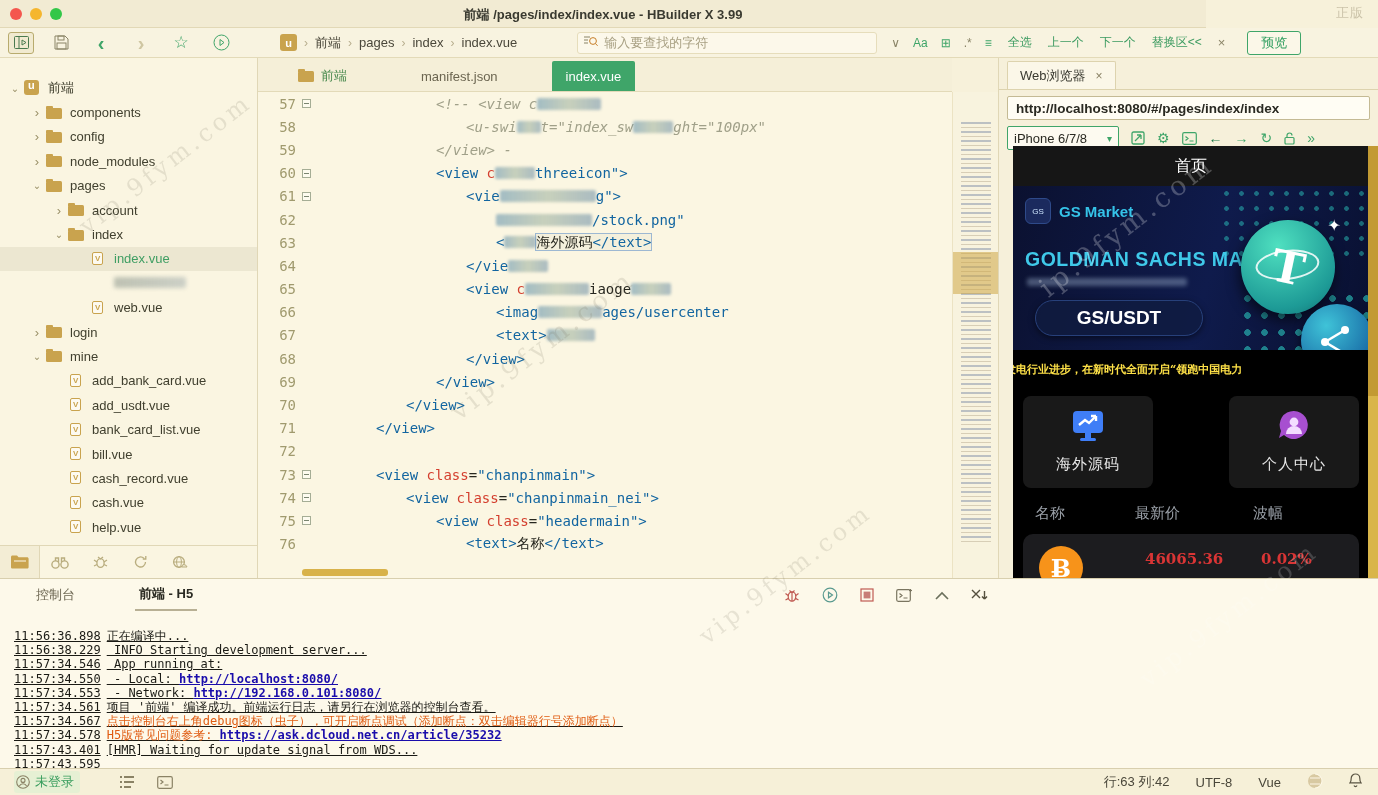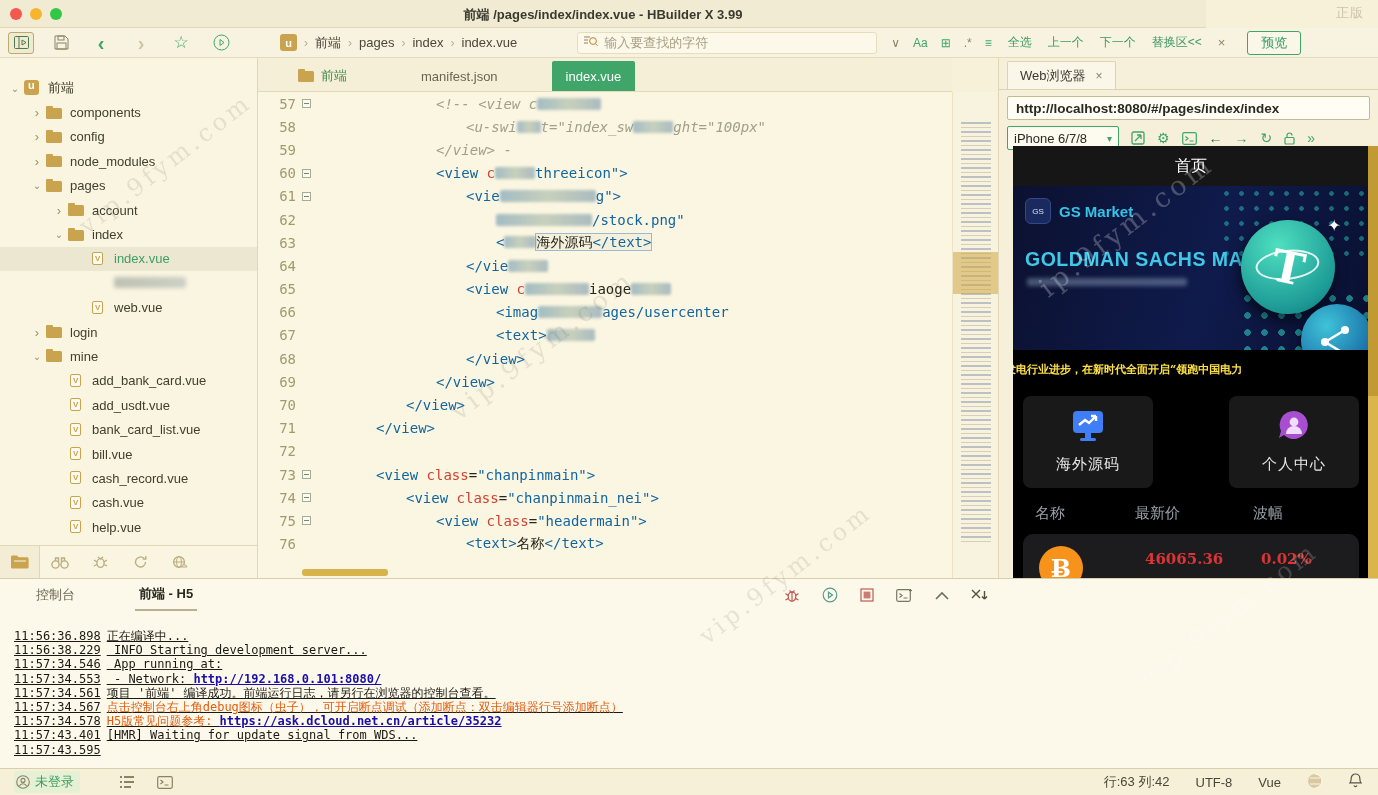--- a/index.html
+++ b/index.html
@@ -495,20 +495,21 @@
         </div>
       <div class="banner">
         <div class="dots1"></div>
         <div class="dots2"></div>
         <div class="brand">
           <span class="brandlogo">GS</span>
           <span class="brandname">GS Market</span>
         </div>
         <div class="headline">GOLDMAN SACHS MARKETS</div>
         <div class="subline"></div>
+        <div class="pill">GS/USDT</div>
         <div class="coin1">
           <div class="ring"></div>
           <span class="t">T</span>
         </div>
         <div class="coin2">
           <svg class="sharesvg" width="40" height="40" viewBox="0 0 40 40">
               <circle cx="8" cy="20" r="4" fill="#fff"></circle>
               <circle cx="28" cy="8" r="4" fill="#fff"></circle>
               <circle cx="28" cy="32" r="4" fill="#fff"></circle>
               <line x1="8" y1="20" x2="28" y2="8" stroke="#fff" stroke-width="2.5"></line>
@@ -616,20 +617,21 @@
             <path d="M1 1l8 8M9 1L1 9" stroke="#55503e" stroke-width="1.4"></path>
             <path d="M13.5 2v8M13.5 10l-2.5-2.6M13.5 10l2.5-2.6" fill="none" stroke="#55503e" stroke-width="1.4"></path>
           </svg>
       </span>
     </div>
   </div>
   <div class="logs" id="logs">
       <div class="log"><span class="ts">11:56:36.898</span><span>正在编译中...</span></div>
       <div class="log"><span class="ts">11:56:38.229</span><span> INFO  Starting development server...</span></div>
       <div class="log"><span class="ts">11:57:34.546</span><span>  App running at:</span></div>
+      <div class="log"><span class="ts">11:57:34.550</span><span>  - Local:   </span><span class="lnk">http://localhost:8080/</span></div>
       <div class="log"><span class="ts">11:57:34.553</span><span>  - Network: </span><span class="lnk">http://192.168.0.101:8080/</span></div>
       <div class="log"><span class="ts">11:57:34.561</span><span>项目 '前端' 编译成功。前端运行日志，请另行在浏览器的控制台查看。</span></div>
       <div class="log"><span class="ts">11:57:34.567</span><span class="warn">点击控制台右上角debug图标（虫子），可开启断点调试（添加断点：双击编辑器行号添加断点）</span></div>
       <div class="log"><span class="ts">11:57:34.578</span><span class="warn">H5版常见问题参考: </span><span class="lnk">https://ask.dcloud.net.cn/article/35232</span></div>
       <div class="log"><span class="ts">11:57:43.401</span><span>[HMR] Waiting for update signal from WDS...</span></div>
       <div class="log"><span class="ts">11:57:43.595</span></div>
     </div>
 </div>
 
 <div class="statusbar">

